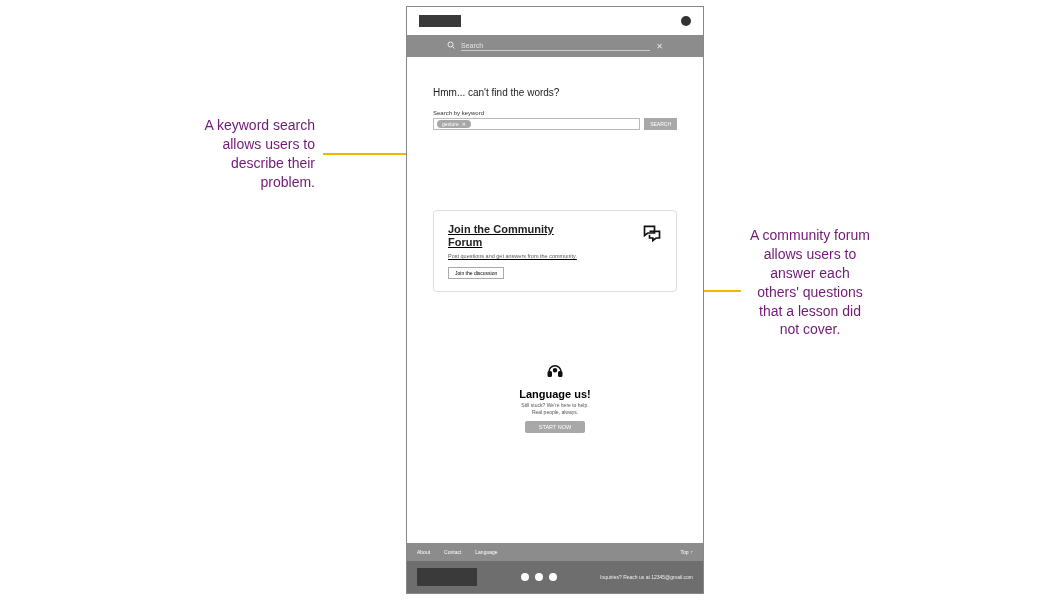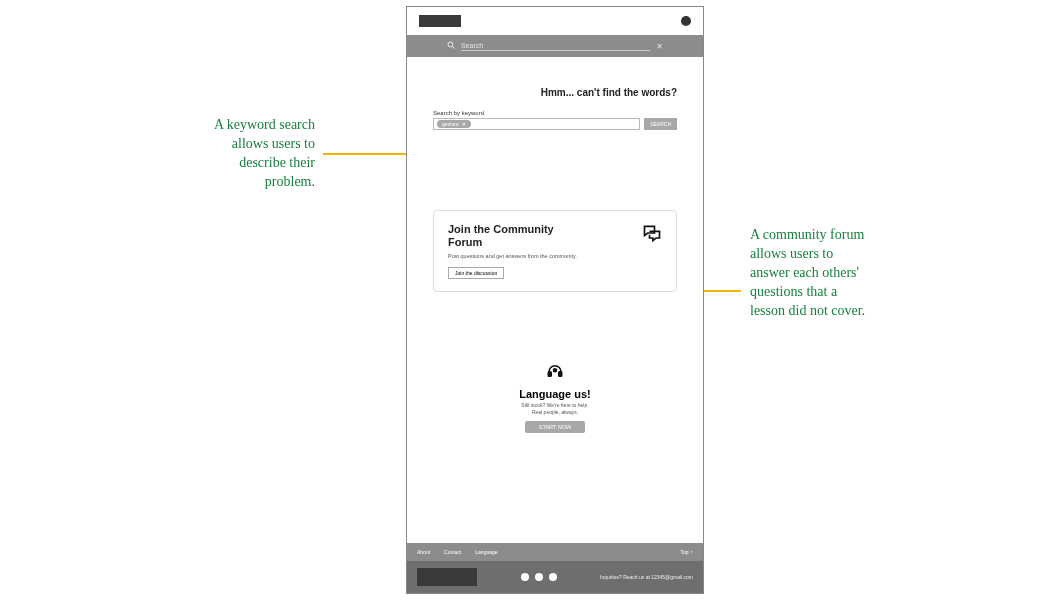--- a/index.html
+++ b/index.html
@@ -1,22 +1,22 @@
 <!DOCTYPE html>
 <html><head>
 <meta charset="utf-8">
 <style>
   * { box-sizing: border-box; margin: 0; padding: 0; }
   html, body { width: 1052px; height: 600px; font-family: Arial, Helvetica, sans-serif; background: #fff; }
   .canvas { position: relative; width: 1052px; height: 600px; }
 
   
-  .anno { position: absolute; color: #15803d; font-size: 14px; line-height: 1.35; font-family: Liberation Serif, serif; }
+  .anno { position: absolute; color: #701a75; font-size: 14px; line-height: 1.35; }
   .anno-left { left: 200px; top: 116px; width: 115px; text-align: right; }
-  .anno-right { left: 750px; top: 226px; width: 120px; text-align: left; }
+  .anno-right { left: 750px; top: 226px; width: 120px; text-align: center; }
   .arrow-line { position: absolute; height: 2px; background: #f2b400; }
   .arrow-head-r { position: absolute; width: 0; height: 0; border-top: 5px solid transparent; border-bottom: 5px solid transparent; border-left: 10px solid #f2b400; }
   .arrow-head-l { position: absolute; width: 0; height: 0; border-top: 5px solid transparent; border-bottom: 5px solid transparent; border-right: 10px solid #f2b400; }
 
   
   .device { position: absolute; left: 406px; top: 6px; width: 298px; height: 588px; border: 1px solid #888; background: #fff; }
 
   
   .topbar { position: relative; height: 28px; background: #fff; display: flex; align-items: center; justify-content: space-between; padding: 0 12px; }
   .logo-block { width: 42px; height: 12px; background: #3a3a3a; }
@@ -24,31 +24,31 @@
 
   
   .searchstrip { background: #8c8c8c; height: 22px; display: flex; align-items: center; padding: 0 40px; gap: 6px; color: #e6e6e6; }
   .searchstrip .si { font-size: 8px; }
   .searchstrip .sp { font-size: 7px; flex: 1; border-bottom: 1px solid #ccc; padding-bottom: 1px; }
   .searchstrip .sx { font-size: 8px; }
 
   
   .main { padding: 0 26px; }
 
-  .hmm { text-align: right; font-size: 10px; font-weight: 700; margin-top: 30px; color: #222; }
+  .hmm { text-align: left; font-size: 10px; font-weight: 400; margin-top: 30px; color: #222; }
 
   .kw-label { font-size: 6px; color: #333; margin-top: 12px; }
   .kw-row { display: flex; gap: 4px; margin-top: 2px; }
   .kw-input { flex: 1; border: 1px solid #bbb; height: 12px; display: flex; align-items: center; padding: 0 3px; }
   .tag { background: #a8a8a8; color: #fff; font-size: 5px; border-radius: 6px; padding: 1px 5px; display: inline-flex; align-items: center; gap: 3px; }
   .tag .tx { font-size: 5px; }
   .kw-btn { background: #a8a8a8; color: #fff; font-size: 5px; padding: 0 6px; height: 12px; display: flex; align-items: center; border: none; }
 
   
-  .card { border: 1px solid #ddd; border-radius: 4px; padding: 12px 14px; margin-top: 80px; position: relative; }
+  .card { border: 1px solid #ddd; border-radius: 4px; padding: 12px 14px; margin-top: 80px; position: relative; text-decoration: underline; }
   .card-title { font-size: 11px; font-weight: 600; color: #222; width: 120px; line-height: 1.2; }
   .card-sub { font-size: 5.5px; color: #555; margin-top: 4px; width: 130px; }
   .card-btn { display: inline-block; border: 1px solid #aaa; font-size: 5px; padding: 2px 6px; margin-top: 8px; background: #fff; }
   .card-icon { position: absolute; right: 14px; top: 12px; }
 
   
   .contact { text-align: center; margin-top: 70px; }
   .contact-icon { display:inline-block; }
   .contact-title { font-size: 11px; font-weight: 700; margin-top: 4px; }
   .contact-sub { font-size: 5px; color: #555; margin-top: 2px; line-height: 1.3; }

